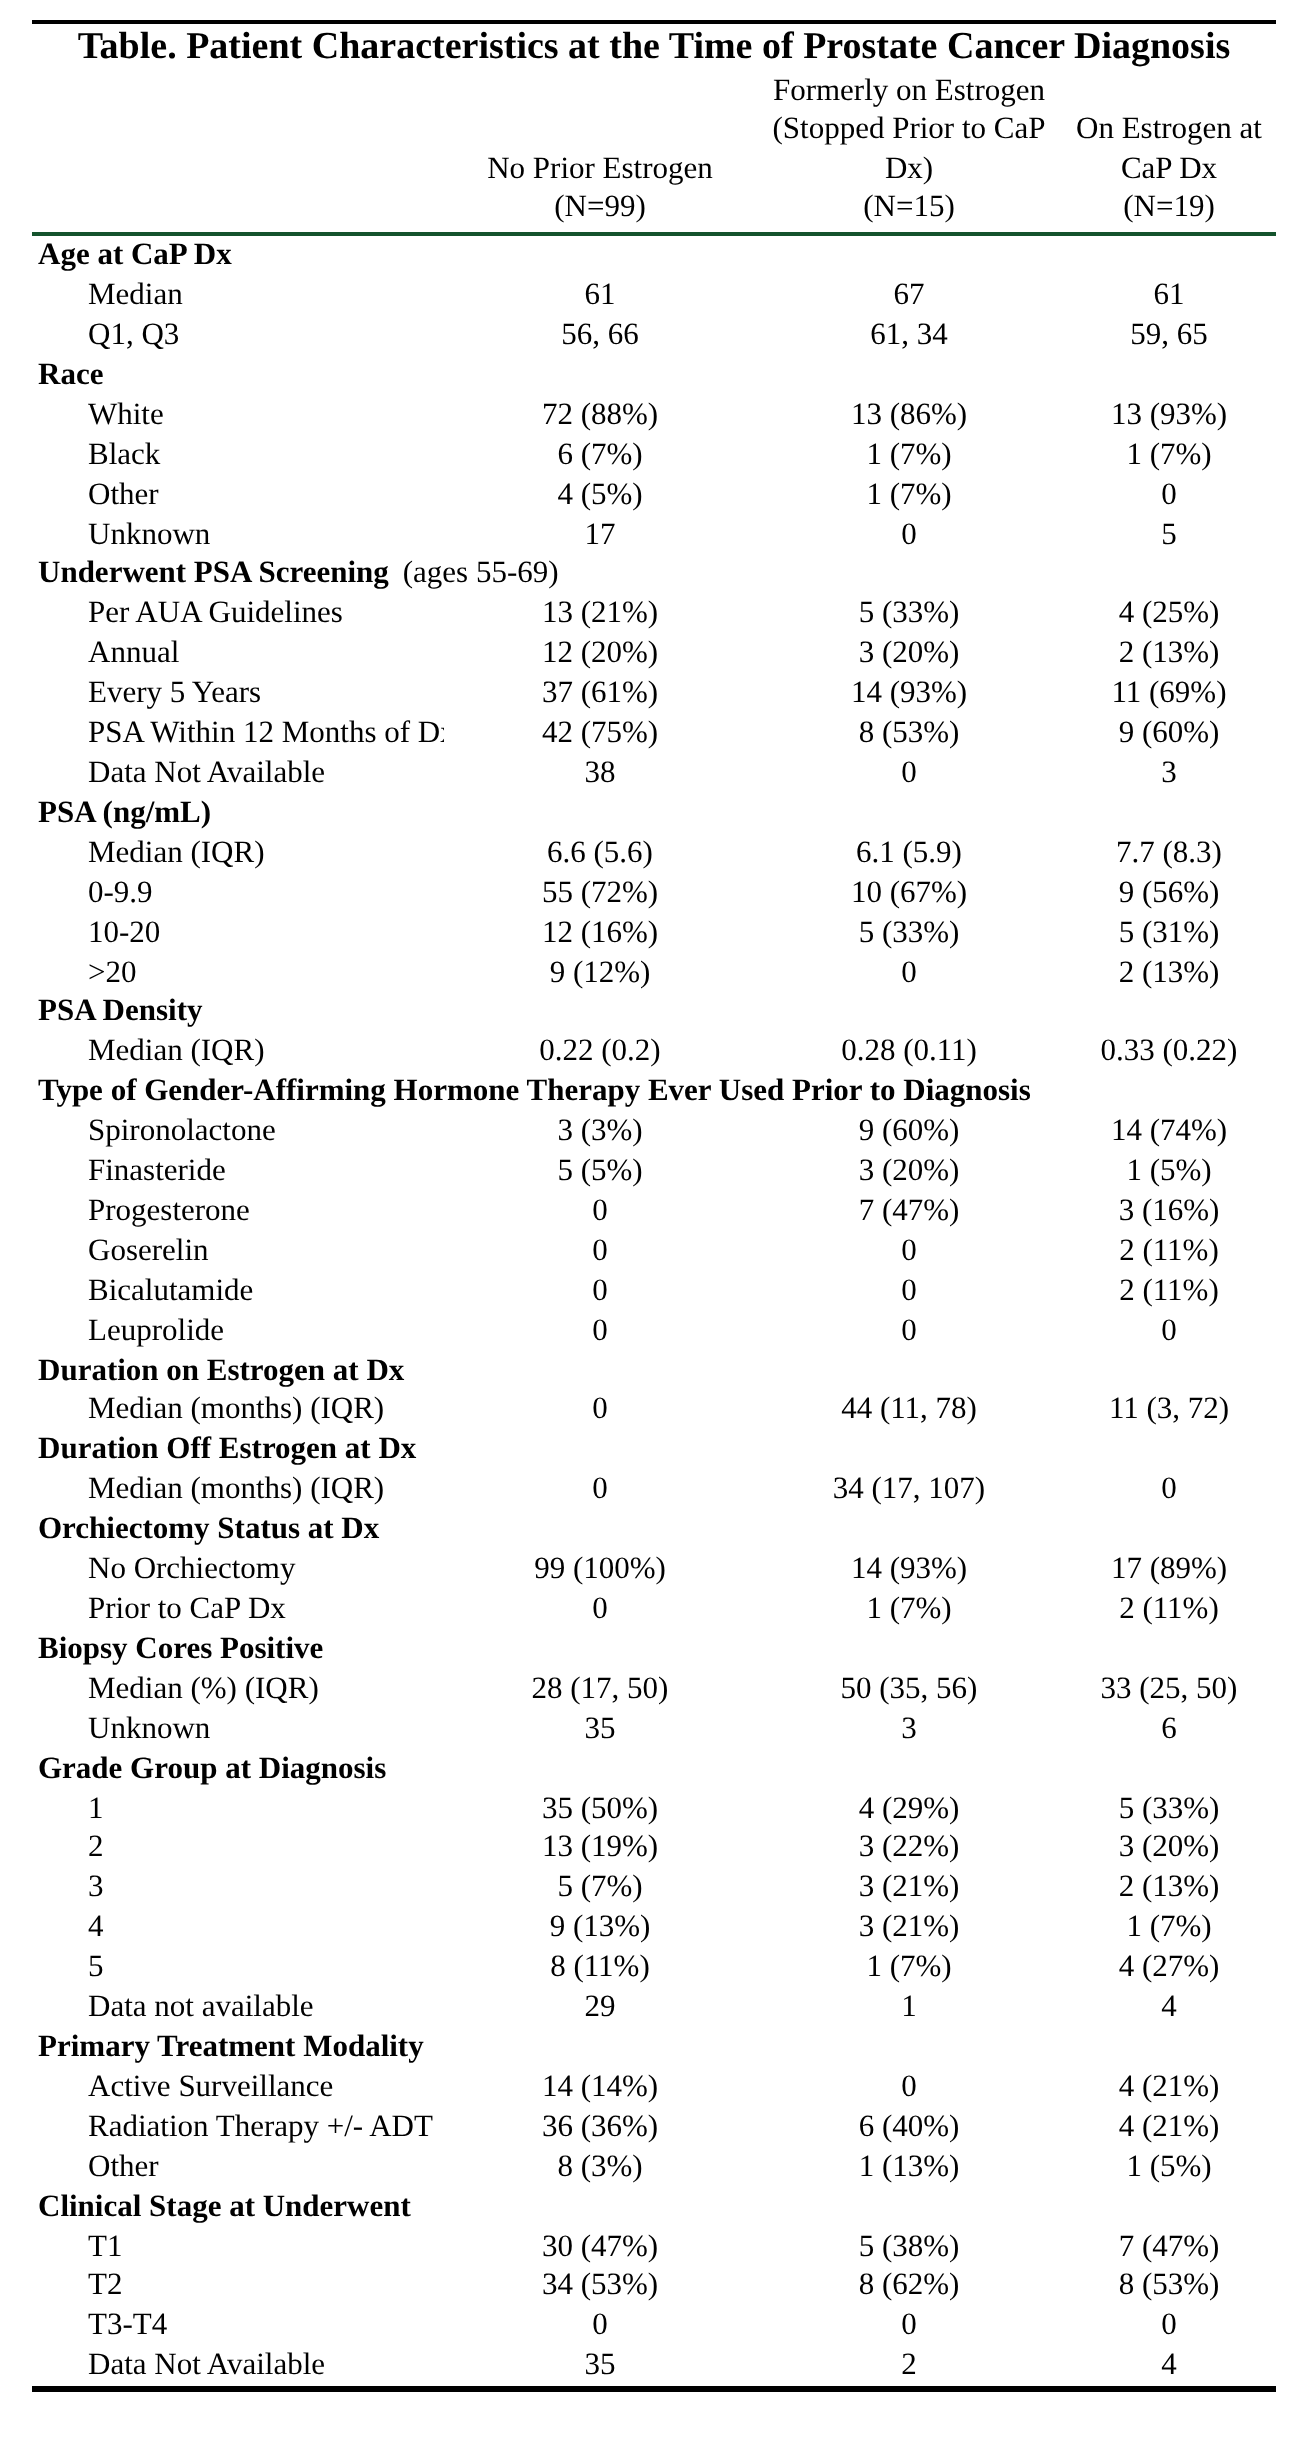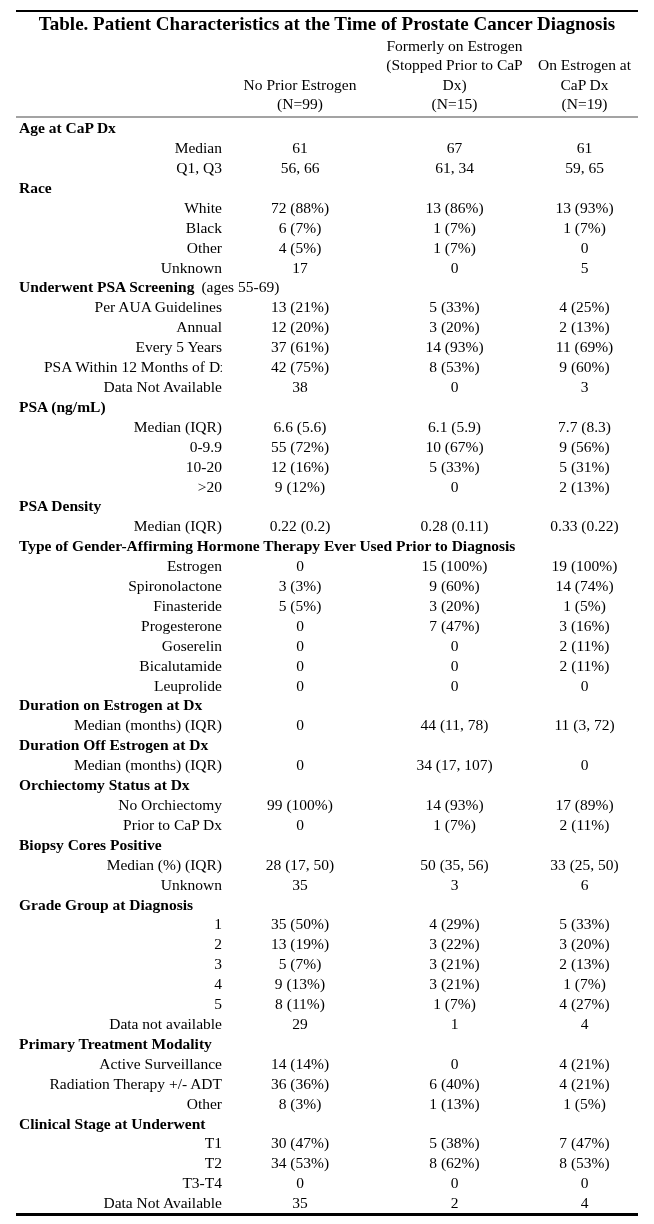--- a/index.html
+++ b/index.html
@@ -37,21 +37,21 @@
   col.c-v1 { width: 156px; }
   col.c-v2 { width: 153px; }
   col.c-v3 { width: 107px; }
 
   thead th {
     font-weight: normal;
     text-align: center;
     vertical-align: bottom;
     padding: 0 0 3px 0;
     line-height: 19.3px;
-    border-bottom: 2px solid #a3a3a3;
+    border-bottom: 2px solid #14532d;
   }
   thead th .head-line { display: block; }
 
   tbody td {
     height: 19.9px;
     line-height: 19.9px;
     padding: 0;
     vertical-align: middle;
     overflow: hidden;
     white-space: nowrap;
@@ -59,21 +59,21 @@
   td.section-label {
     font-weight: bold;
     text-align: left;
     padding-left: 3px;
   }
   td.section-label .section-note {
     font-weight: normal;
     margin-left: 7px;
   }
   td.row-label {
-    text-align: right;
+    text-align: left;
     padding-left: 28px;
   }
   td.cell-value {
     text-align: center;
   }
 </style>
 </head>
 <body>
 
 <div class="table-wrap">
@@ -213,26 +213,20 @@
         <tr>
           <td class="row-label">Median (IQR)</td>
           <td class="cell-value">0.22 (0.2)</td>
           <td class="cell-value">0.28 (0.11)</td>
           <td class="cell-value">0.33 (0.22)</td>
         </tr>
         <tr>
           <td colspan="4" class="section-label"><span>Type of Gender-Affirming Hormone Therapy Ever Used Prior to Diagnosis</span></td>
         </tr>
         <tr>
-          <td class="row-label">Estrogen</td>
-          <td class="cell-value">0</td>
-          <td class="cell-value">15 (100%)</td>
-          <td class="cell-value">19 (100%)</td>
-        </tr>
-        <tr>
           <td class="row-label">Spironolactone</td>
           <td class="cell-value">3 (3%)</td>
           <td class="cell-value">9 (60%)</td>
           <td class="cell-value">14 (74%)</td>
         </tr>
         <tr>
           <td class="row-label">Finasteride</td>
           <td class="cell-value">5 (5%)</td>
           <td class="cell-value">3 (20%)</td>
           <td class="cell-value">1 (5%)</td>

